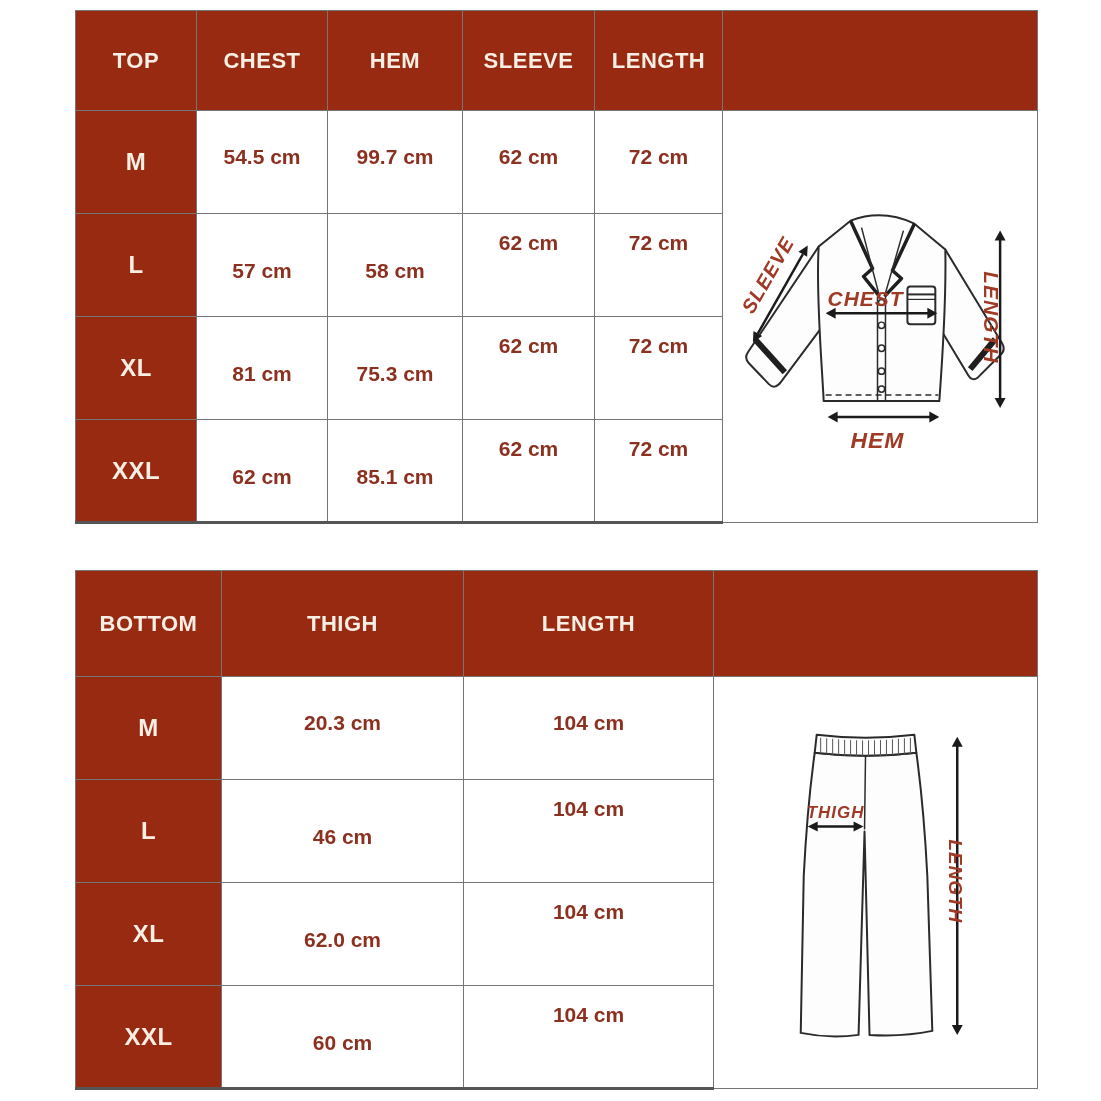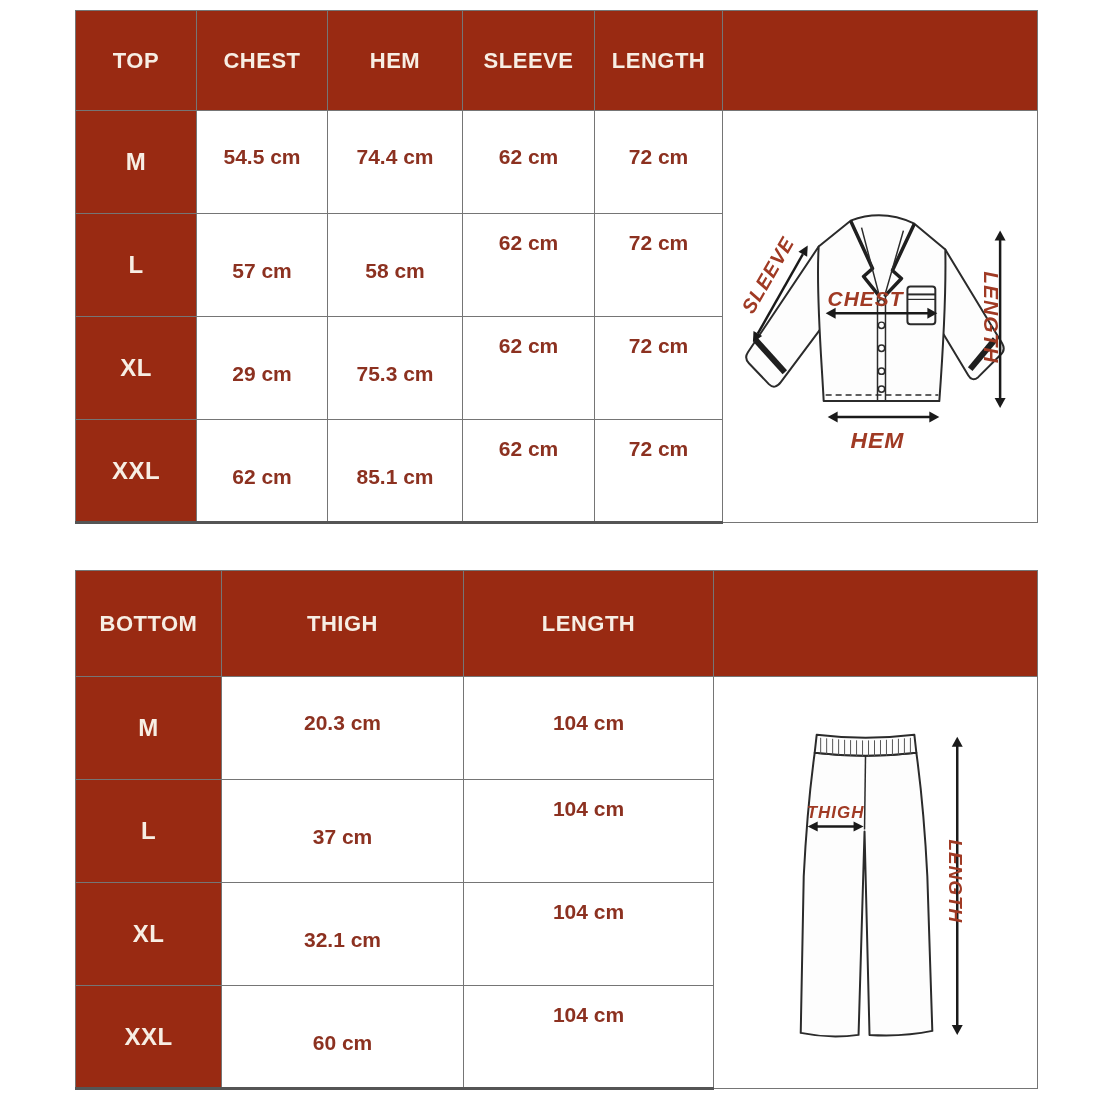--- a/index.html
+++ b/index.html
@@ -68,21 +68,21 @@
       <th class="head-cell">TOP</th>
       <th class="head-cell">CHEST</th>
       <th class="head-cell">HEM</th>
       <th class="head-cell">SLEEVE</th>
       <th class="head-cell">LENGTH</th>
       <th class="head-cell"></th>
     </tr>
     <tr class="drow">
       <th class="size-cell">M</th>
       <td class="val-cell mid">54.5 cm</td>
-      <td class="val-cell mid">74.4 cm</td>
+      <td class="val-cell mid">99.7 cm</td>
       <td class="val-cell mid">62 cm</td>
       <td class="val-cell mid">72 cm</td>
       <td class="illus-cell" rowspan="4">
 
         <svg viewBox="0 0 315 412" preserveAspectRatio="xMidYMid meet">
 
           <path d="M 96 136 L 25 242 Q 21 248 26 253 L 46 274 Q 52 280 58 272 L 108 205 Z" fill="#fdfdfd" stroke="#2b2b2b" stroke-width="2" stroke-linejoin="round"></path>
           <line x1="33" y1="230" x2="62" y2="262" stroke="#1f1f1f" stroke-width="6"></line>
 
           <path d="M 223 139 L 280 233 Q 284 240 278 245 L 256 267 Q 250 272 246 265 L 211 207 Z" fill="#fdfdfd" stroke="#2b2b2b" stroke-width="2" stroke-linejoin="round"></path>
@@ -144,21 +144,21 @@
     </tr>
     <tr class="drow">
       <th class="size-cell">L</th>
       <td class="val-cell lowish">57 cm</td>
       <td class="val-cell lowish">58 cm</td>
       <td class="val-cell up">62 cm</td>
       <td class="val-cell up">72 cm</td>
     </tr>
     <tr class="drow">
       <th class="size-cell">XL</th>
-      <td class="val-cell lowish">29 cm</td>
+      <td class="val-cell lowish">81 cm</td>
       <td class="val-cell lowish">75.3 cm</td>
       <td class="val-cell up">62 cm</td>
       <td class="val-cell up">72 cm</td>
     </tr>
     <tr class="drow">
       <th class="size-cell">XXL</th>
       <td class="val-cell lowish">62 cm</td>
       <td class="val-cell lowish">85.1 cm</td>
       <td class="val-cell up">62 cm</td>
       <td class="val-cell up">72 cm</td>
@@ -206,26 +206,26 @@
             <line x1="244" y1="68" x2="244" y2="351" stroke-width="2.5"></line>
             <polygon points="244,60 238.5,70 249.5,70" stroke="none"></polygon>
             <polygon points="244,359 238.5,349 249.5,349" stroke="none"></polygon>
           </g>
           <text class="diagram-text" x="236" y="205" font-size="19" text-anchor="middle" transform="rotate(90 236 205)">LENGTH</text>
         </svg>
       </td>
     </tr>
     <tr class="drow">
       <th class="size-cell">L</th>
-      <td class="val-cell lowish">37 cm</td>
+      <td class="val-cell lowish">46 cm</td>
       <td class="val-cell up">104 cm</td>
     </tr>
     <tr class="drow">
       <th class="size-cell">XL</th>
-      <td class="val-cell lowish">32.1 cm</td>
+      <td class="val-cell lowish">62.0 cm</td>
       <td class="val-cell up">104 cm</td>
     </tr>
     <tr class="drow">
       <th class="size-cell">XXL</th>
       <td class="val-cell lowish">60 cm</td>
       <td class="val-cell up">104 cm</td>
     </tr>
   </tbody>
     </table>
 

